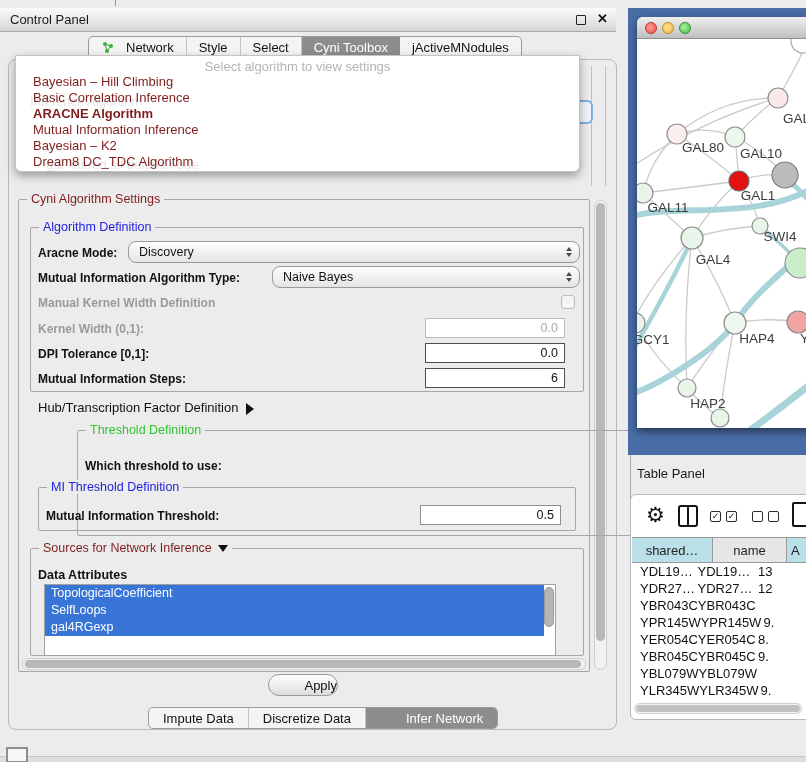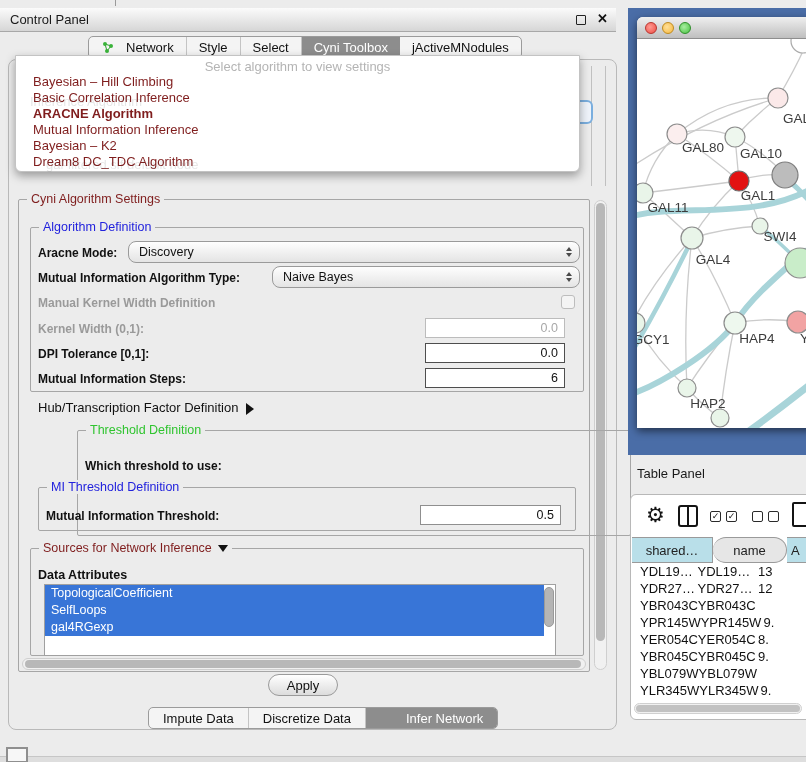--- a/index.html
+++ b/index.html
@@ -79,21 +79,21 @@
     background:#f1f1f1; border:1px solid #cfcfcf; border-radius:7px; }
   .vscroll .thumb { position:absolute; left:1px; top:2px; width:9px; height:438px;
     background:#b8b8b8; border-radius:5px; }
   .hscroll { position:absolute; left:22px; top:658px; width:564px; height:12px;
     background:#f1f1f1; border:1px solid #cfcfcf; border-radius:7px; }
   .hscroll .thumb { position:absolute; left:2px; top:1px; width:556px; height:8px;
     background:#b8b8b8; border-radius:5px; }
 
   .apply-btn { position:absolute; left:268px; top:674px; width:70px; height:22px;
     border:1px solid #9a9a9a; border-radius:11px; background:linear-gradient(#ffffff,#dcdcdc);
-    font-size:13px; color:#111; display:flex; align-items:center; justify-content:center; }
+    font-size:13px; color:#111; display:flex; align-items:center; justify-content:flex-end; }
 
   .bottom-tabs { position:absolute; left:148px; top:707px; height:22px; display:flex;
     border:1px solid #9b9b9b; border-radius:5px; background:#f4f4f4; overflow:hidden; }
   .btab { display:flex; align-items:center; justify-content:center; font-size:13px; color:#111;
     padding:0 14px; border-right:1px solid #c4c4c4; }
   .btab:last-child { border-right:none; }
   .btab.selected { background:#8d8d8d; color:#fff;padding-left:40px; }
 
   
   .algo-dropdown { position:absolute; left:15px; top:55px; width:565px; height:117px;
@@ -129,21 +129,21 @@
   .split-icon div { position:absolute; left:50%; top:0; bottom:0; width:2.5px; margin-left:-1.25px; background:#141414; }
   .chk { position:absolute; top:511px; width:11px; height:11px; border:1.5px solid #2a2a2a;
     border-radius:2px; font-size:9px; line-height:9px; text-align:center; color:#111; }
   .page-icon { position:absolute; left:792px; top:502px; width:17px; height:25px;
     border:2.5px solid #141414; border-radius:2px; background:#fff; }
 
   .th-row { position:absolute; top:537px; height:26px; display:flex; font-size:13px; color:#222; }
   .th-cell { display:flex; align-items:center; justify-content:center;
     border-right:1px solid #9a9a9a; border-top:1px solid #9a9a9a; border-bottom:1px solid #9a9a9a; }
   .th-blue { background:#b9dfe9; }
-  .th-gray { background:#e6e6e6;border-radius:13px; }
+  .th-gray { background:#e6e6e6; }
 
   .trows { position:absolute; left:632px; top:563px; width:148px; height:139px; overflow:hidden;
     font-size:13px; color:#111; }
   .trow { display:flex; height:17px; align-items:center; }
   .tc1 { width:81px; padding-left:8px; }
   .tc2 { width:74px; padding-left:0px; }
   .tc3 { width:30px; padding-left:2px; }
   .tp-hscroll { position:absolute; left:634px; top:703px; width:168px; height:11px;
     background:#f1f1f1; border:1px solid #d0d0d0; border-radius:6px; }
   .tp-hscroll div { position:absolute; left:1px; top:1px; width:164px; height:7px;

